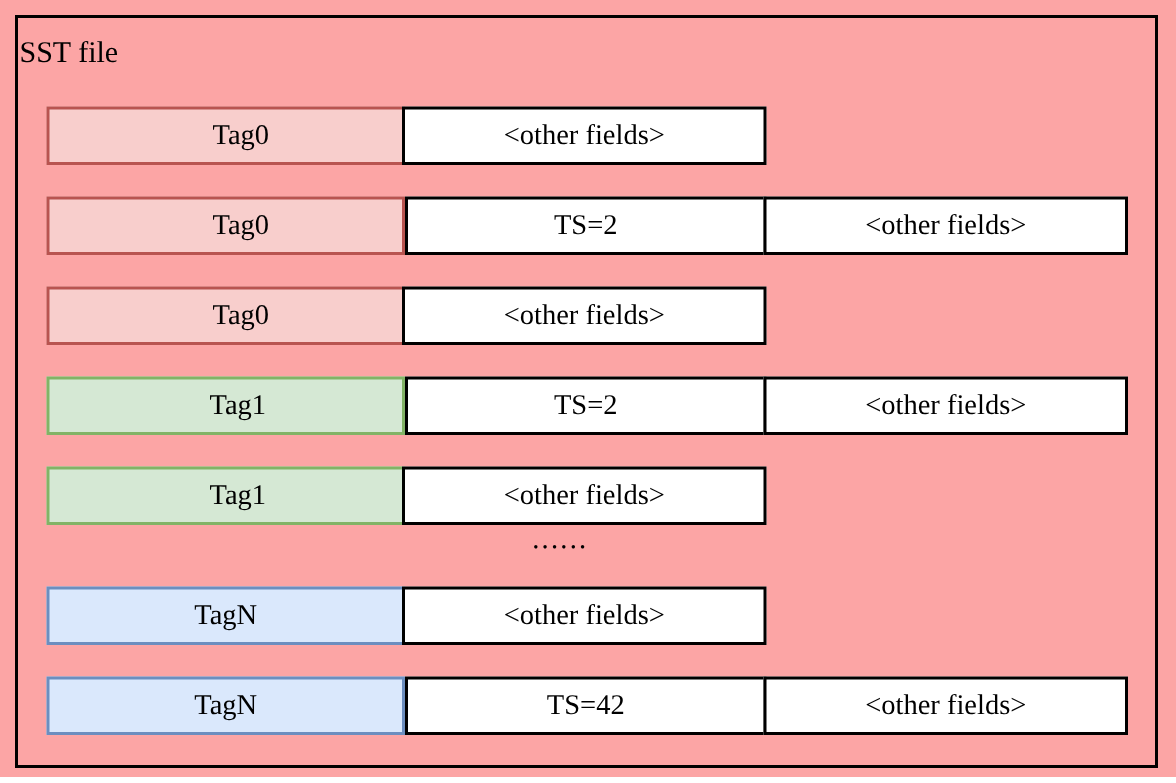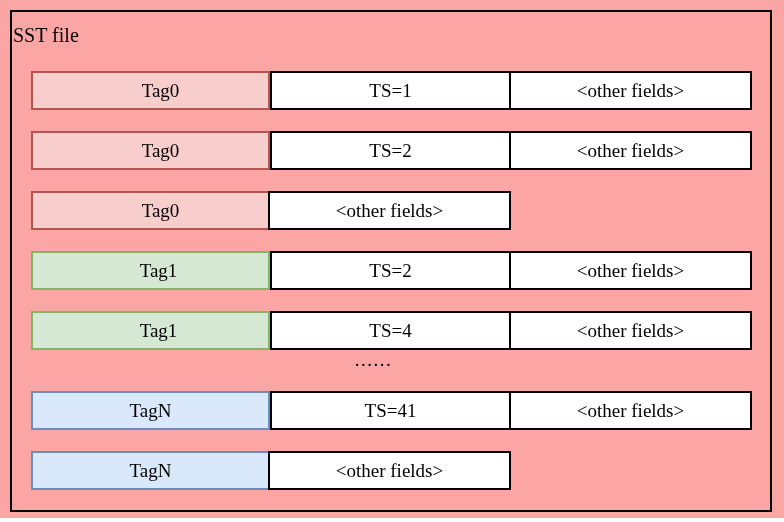--- a/index.html
+++ b/index.html
@@ -90,21 +90,20 @@
 <body>
 
 <div class="canvas">
   <div class="outer-box"></div>
   <div class="sst-title">SST file</div>
 
   <div class="rows">
 
     <div class="row tag0">
       <div class="cell tag-cell">Tag0</div>
-      <div class="cell ts-cell">TS=1</div>
       <div class="cell other-cell">&lt;other fields&gt;</div>
     </div>
 
     <div class="row tag0">
       <div class="cell tag-cell">Tag0</div>
       <div class="cell ts-cell">TS=2</div>
       <div class="cell other-cell">&lt;other fields&gt;</div>
     </div>
 
     <div class="row tag0">
@@ -113,31 +112,30 @@
     </div>
 
     <div class="row tag1">
       <div class="cell tag-cell">Tag1</div>
       <div class="cell ts-cell">TS=2</div>
       <div class="cell other-cell">&lt;other fields&gt;</div>
     </div>
 
     <div class="row tag1 tight">
       <div class="cell tag-cell">Tag1</div>
-      <div class="cell ts-cell">TS=4</div>
       <div class="cell other-cell">&lt;other fields&gt;</div>
     </div>
 
     <div class="ellipsis-row">......</div>
 
     <div class="row tagn">
       <div class="cell tag-cell">TagN</div>
-      <div class="cell ts-cell">TS=41</div>
       <div class="cell other-cell">&lt;other fields&gt;</div>
     </div>
 
     <div class="row tagn">
       <div class="cell tag-cell">TagN</div>
+      <div class="cell ts-cell">TS=42</div>
       <div class="cell other-cell">&lt;other fields&gt;</div>
     </div>
 
   </div>
 </div>
 
 </body></html>

